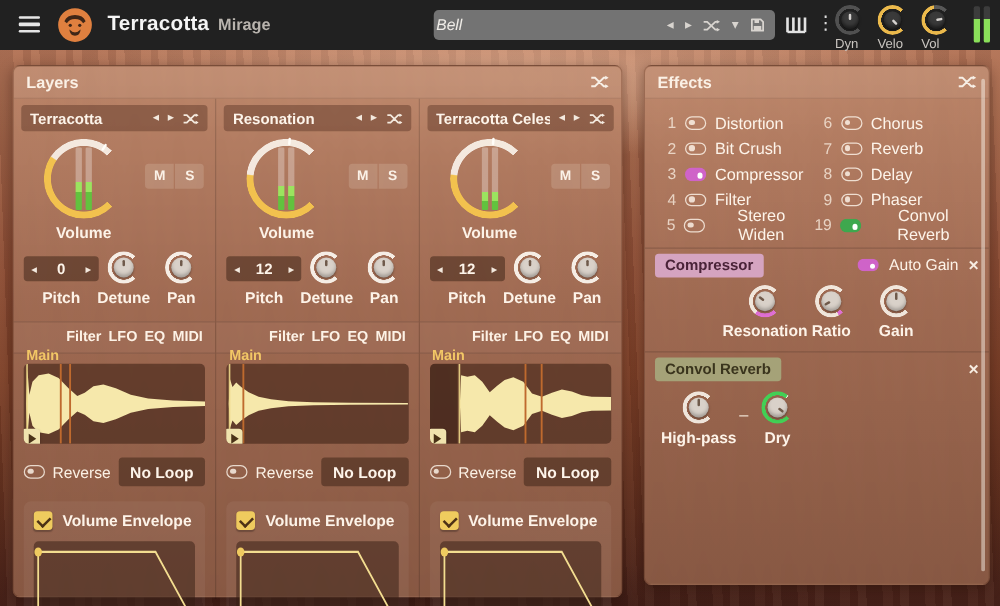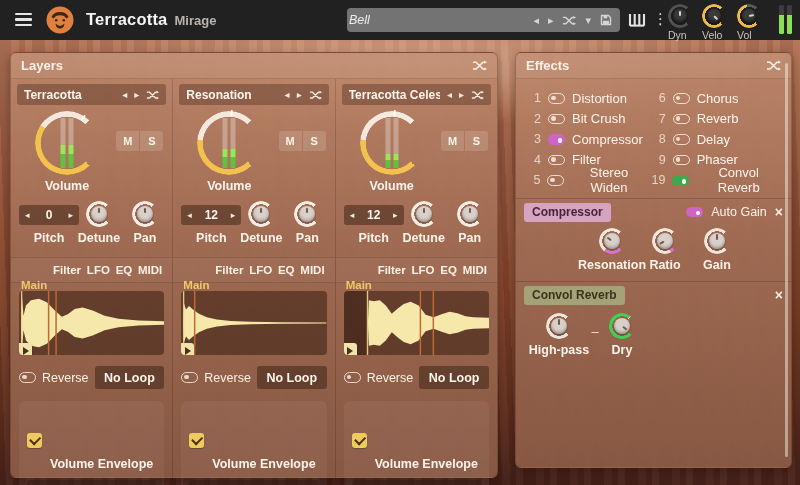--- a/index.html
+++ b/index.html
@@ -108,21 +108,21 @@
   .loop-row .rlabel{ font-size:12.5px; color:#fbf1e5;}
   .loopbox{ margin-left:auto; width:84px; height:23px; background:rgba(56,32,20,0.5); border-radius:3px;
     display:flex; align-items:center; justify-content:center; font-size:12.5px; font-weight:700; color:#fdf4ea; cursor:pointer;}
 
   .env-card{ margin:12px 8px 8px; background:rgba(255,255,255,0.05); border-radius:6px; padding:8px; }
   .env-head{ display:flex; align-items:center; gap:8px;}
   .checkbox{ width:15px; height:15px; background:#efcb5e; border-radius:3px; position:relative; cursor:pointer;
     box-shadow:0 1px 1px rgba(0,0,0,0.25);}
   .checkbox::after{ content:''; position:absolute; left:3px; top:3.5px; width:8px; height:4.5px;
     border-left:2px solid #4c3116; border-bottom:2px solid #4c3116; transform:rotate(-45deg);}
-  .env-head .elabel{ font-size:12.5px; font-weight:700; color:#fdf3e8;margin-top:48px;}
+  .env-head .elabel{ font-size:12.5px; font-weight:700; color:#fdf3e8;}
   .envbox{ margin-top:9px; height:62px; background:rgba(52,28,17,0.5); border-radius:4px; position:relative; overflow:hidden; cursor:pointer;}
   .envbox svg{ position:absolute; inset:0; width:100%; height:100%;}
 
   
   .fx-list{ padding:9px 10px 7px; display:grid; grid-auto-flow:column; grid-template-rows:repeat(5,20.5px);
     grid-template-columns:1fr 1.08fr; column-gap:4px; align-items:center;}
   .fx-item{ display:flex; align-items:center; gap:7px; cursor:pointer;}
   .fx-num{ width:15px; text-align:right; font-size:12.5px; color:#f3e4d6; opacity:.85;}
   .fx-name{ font-size:13px; color:#fdf4ea;text-align:center;}
   .tgl{ width:17px; height:10.5px; border-radius:6px; border:1.5px solid rgba(255,248,238,0.8); position:relative; flex:none; cursor:pointer;}

